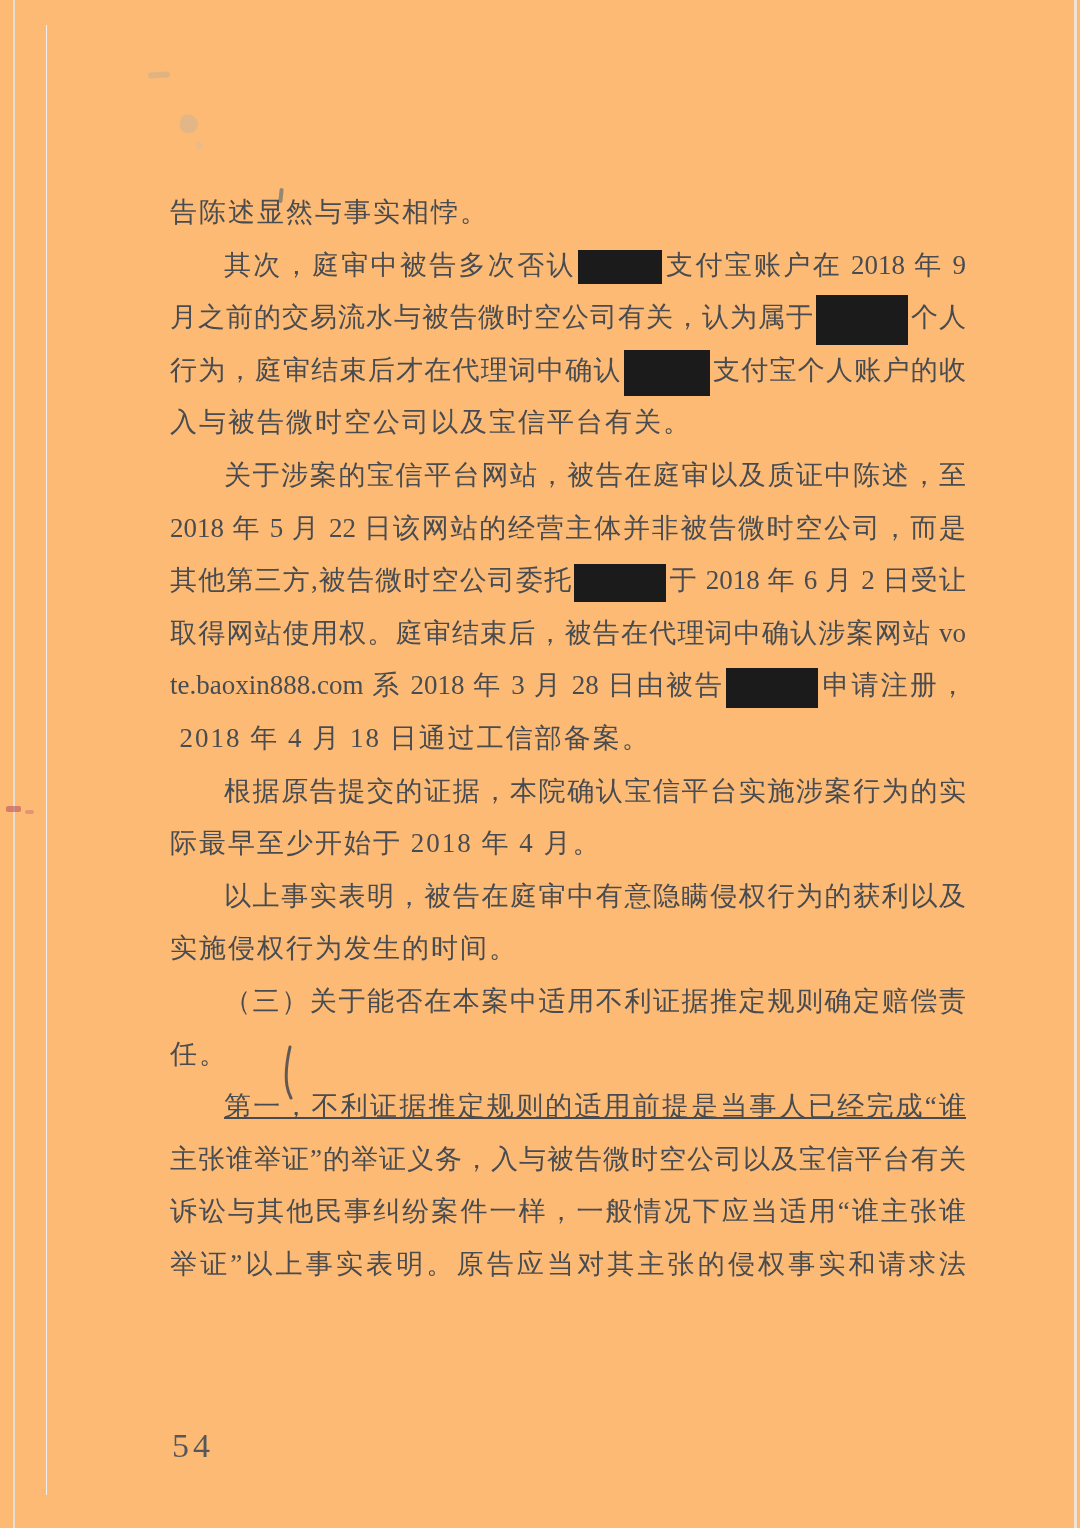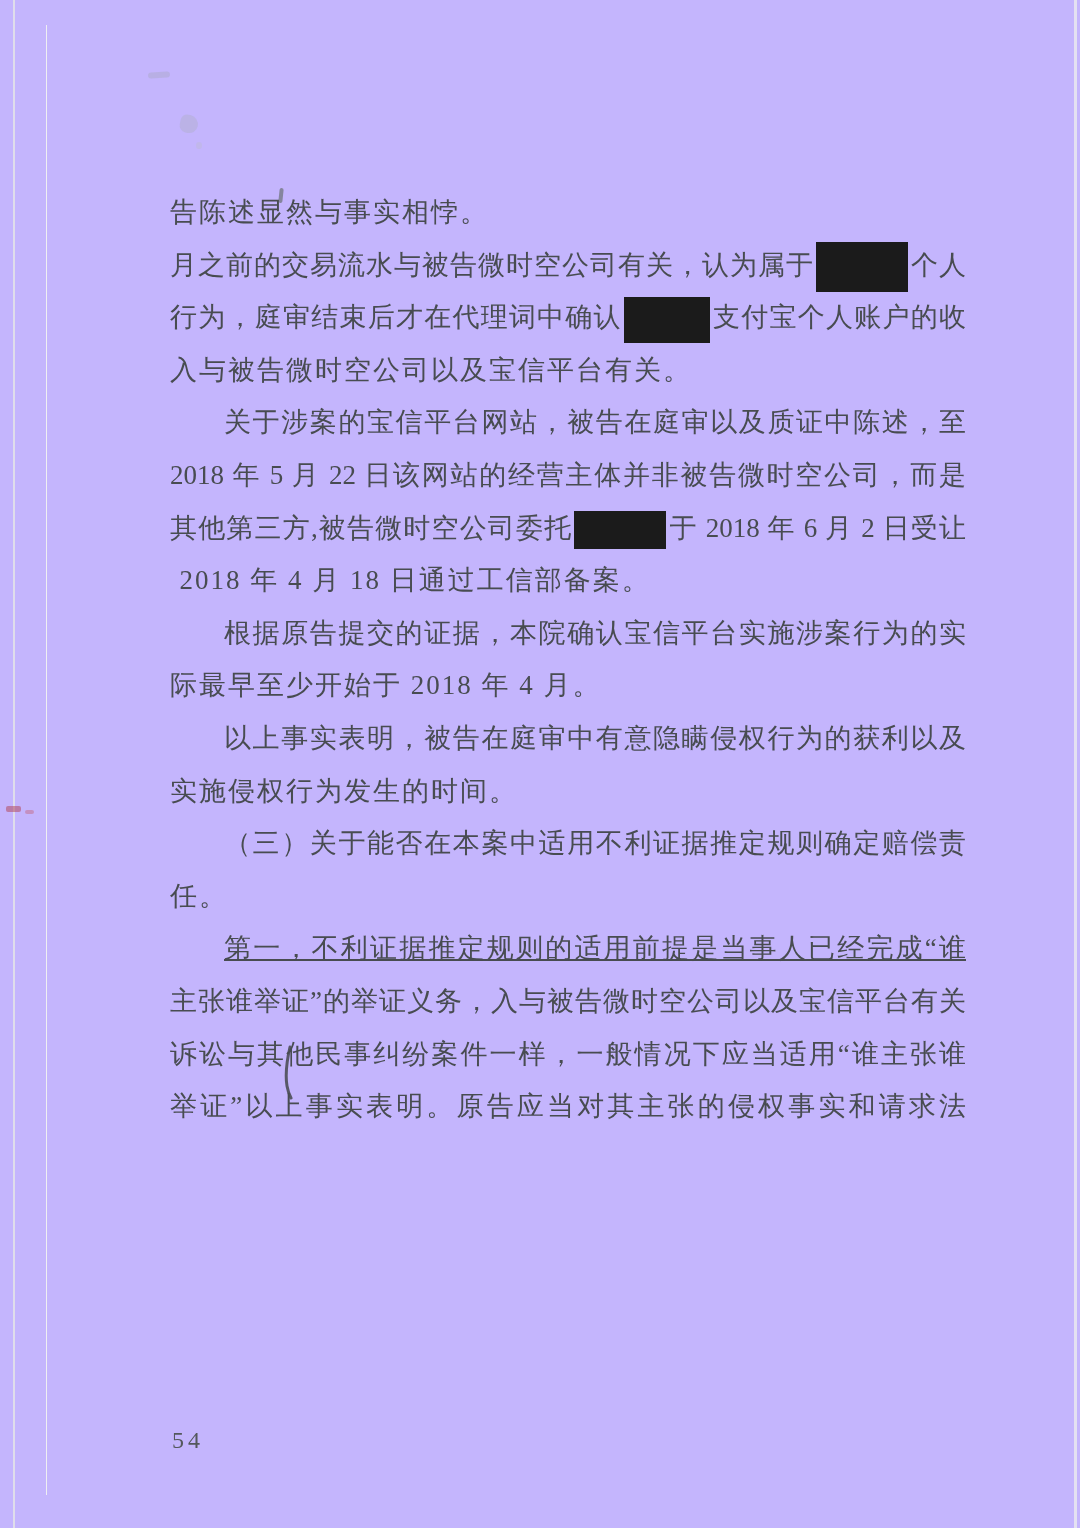--- a/index.html
+++ b/index.html
@@ -6,21 +6,21 @@
   body {
     width: 1080px; height: 1528px;
     background: #fcfcfa;
     position: relative;
     overflow: hidden;
     font-family: "Liberation Serif", "DejaVu Serif", serif;
   }
   
   .page {
     position: absolute; inset: 0;
-    background: #c4b5fd;
+    background: #fdba74;
   }
   
   .vline-a { position: absolute; left: 13px; top: 0; width: 2px; height: 1528px;
              background: #e4e4e8; opacity: .85; }
   .vline-b { position: absolute; left: 46px; top: 25px; width: 1px; height: 1470px;
              background: #efeff2; }
   .vline-r { position: absolute; left: 1074px; top: 0; width: 3px; height: 1528px;
              background: #ececef; opacity: .8; }
   
   .redmark-1 { position: absolute; left: 6px; top: 806px; width: 15px; height: 6px;
@@ -57,21 +57,21 @@
     text-align-last: justify;
   }
   .redaction {
     display: inline-block;
     background: #1b1b1b;
     vertical-align: middle;
     margin: 0 2px;
   }
   .page-number {
     position: absolute; left: 172px; top: 1427px;
-    font-size: 24px; letter-spacing: 4px;
+    font-size: 34px; letter-spacing: 4px;
     color: #54585c;
   }
 </style>
 </head>
 <body>
 
 <div class="page">
 
   <div class="vline-a"></div>
   <div class="vline-b"></div>
@@ -83,26 +83,29 @@
   <div class="smudge-c"></div>
   <div class="tick-a"></div>
   <div class="pen-stroke">
     <svg width="16" height="56" viewBox="0 0 16 56">
       <path d="M9 3 C 6 16, 4 30, 6 42 C 7 48, 9 52, 10 54" stroke="#45484d" stroke-width="3" fill="none" stroke-linecap="round" opacity="0.85"></path>
     </svg>
   </div>
 
   <div class="doc">
       <div class="line"><span>告陈述显然与事实相悖。</span></div>
+      <div class="line fill" style="text-indent: 2em;"><span>其次，庭审中被告多次否认</span><span class="redaction" style="width: 84px; height: 34px;"></span><span>支付宝账户在 2018 年 9</span></div>
       <div class="line fill"><span>月之前的交易流水与被告微时空公司有关，认为属于</span><span class="redaction" style="width: 92px; height: 50px;"></span><span>个人</span></div>
       <div class="line fill"><span>行为，庭审结束后才在代理词中确认</span><span class="redaction" style="width: 86px; height: 46px;"></span><span>支付宝个人账户的收</span></div>
       <div class="line"><span>入与被告微时空公司以及宝信平台有关。</span></div>
       <div class="line fill" style="text-indent: 2em;"><span>关于涉案的宝信平台网站，被告在庭审以及质证中陈述，至</span></div>
       <div class="line fill"><span>2018 年 5 月 22 日该网站的经营主体并非被告微时空公司，而是</span></div>
       <div class="line fill"><span>其他第三方,被告微时空公司委托</span><span class="redaction" style="width: 92px; height: 38px;"></span><span>于 2018 年 6 月 2 日受让</span></div>
+      <div class="line fill"><span>取得网站使用权。庭审结束后，被告在代理词中确认涉案网站 vo</span></div>
+      <div class="line fill"><span>te.baoxin888.com 系 2018 年 3 月 28 日由被告</span><span class="redaction" style="width: 92px; height: 40px;"></span><span>申请注册，</span></div>
       <div class="line" style="text-indent: 0.35em; font-family: Liberation Serif, serif;"><span>2018 年 4 月 18 日通过工信部备案。</span></div>
       <div class="line fill" style="text-indent: 2em;"><span>根据原告提交的证据，本院确认宝信平台实施涉案行为的实</span></div>
       <div class="line"><span>际最早至少开始于 2018 年 4 月。</span></div>
       <div class="line fill" style="text-indent: 2em;"><span>以上事实表明，被告在庭审中有意隐瞒侵权行为的获利以及</span></div>
       <div class="line"><span>实施侵权行为发生的时间。</span></div>
       <div class="line fill" style="text-indent: 2em;"><span>（三）关于能否在本案中适用不利证据推定规则确定赔偿责</span></div>
       <div class="line"><span>任。</span></div>
       <div class="line fill" style="text-indent: 2em; text-decoration: underline;"><span>第一，不利证据推定规则的适用前提是当事人已经完成“谁</span></div>
       <div class="line fill"><span>主张谁举证”的举证义务，入与被告微时空公司以及宝信平台有关</span></div>
       <div class="line fill"><span>诉讼与其他民事纠纷案件一样，一般情况下应当适用“谁主张谁</span></div>

